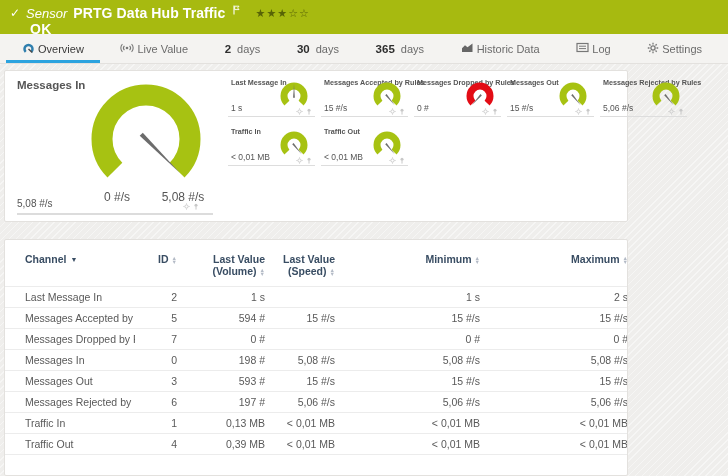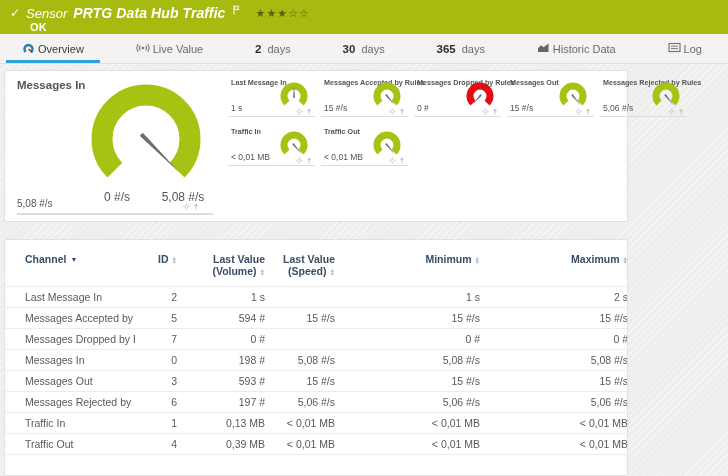--- a/index.html
+++ b/index.html
@@ -19,24 +19,24 @@
     background-image:repeating-linear-gradient(135deg, rgba(255,255,255,.45) 0 1px, transparent 1px 5px);
   }
   
   .sensor-header{
     position:absolute;left:0;top:0;width:100%;height:34px;
     background:var(--brand);color:#fff;
   }
   .sh-line1{position:absolute;left:10px;top:5px;display:flex;align-items:center;gap:6px;white-space:nowrap;}
   .sh-check{font-size:12px;font-weight:bold;line-height:14px;}
   .sh-kind{font-style:italic;font-size:13px;}
-  .sh-title{font-size:14px;font-weight:bold;letter-spacing:.1px;font-style:italic;}
+  .sh-title{font-size:14px;font-weight:bold;letter-spacing:.1px;}
   .sh-flag{margin-left:1px;margin-top:-6px;}
   .sh-stars{margin-left:10px;font-size:11px;letter-spacing:1px;color:rgba(40,46,0,.62);cursor:pointer;}
-  .sh-ok{position:absolute;left:30px;top:21px;font-size:11px;font-weight:bold;letter-spacing:.3px;}
+  .sh-ok{position:absolute;left:30px;top:21px;font-size:14px;font-weight:bold;letter-spacing:.3px;}
   
   .tabbar{
     position:absolute;left:0;top:34px;width:100%;height:30px;
     display:flex;align-items:stretch;justify-content:space-between;
     padding:0 26px 0 22px;background:#f4f3f1;border-bottom:1px solid #e3e1de;
   }
   .tab{display:flex;align-items:center;gap:3px;position:relative;font-size:11px;color:#6b6b6b;cursor:pointer;white-space:nowrap;}
   .tab .num{font-weight:bold;color:#2e2e2e;margin-right:3px;font-size:11.5px;}
   .tab.active{color:#3a3a3a;}
   .tab.active::after{content:"";position:absolute;left:-16px;right:-16px;bottom:0;height:3px;background:var(--accent);}
@@ -140,20 +140,29 @@
           </svg></span>
         <span>Historic Data</span>
       </div>
       <div class="tab">
         <span><svg width="13" height="11" viewBox="0 0 13 11">
             <rect x="1" y="1.5" width="11" height="8" fill="none" stroke="#777" stroke-width="1.2"></rect>
             <line x1="3" y1="4.2" x2="10" y2="4.2" stroke="#777" stroke-width="1"></line>
             <line x1="3" y1="6.6" x2="10" y2="6.6" stroke="#777" stroke-width="1"></line>
           </svg></span>
         <span>Log</span>
+      </div>
+      <div class="tab">
+        <span><svg width="12" height="12" viewBox="0 0 12 12">
+            <g stroke="#777" stroke-width="1.3" fill="none">
+              <circle cx="6" cy="6" r="2.1"></circle>
+              <path d="M6 0.8v1.7 M6 9.5v1.7 M0.8 6h1.7 M9.5 6h1.7 M2.3 2.3l1.2 1.2 M8.5 8.5l1.2 1.2 M9.7 2.3 8.5 3.5 M3.5 8.5 2.3 9.7"></path>
+            </g>
+          </svg></span>
+        <span>Settings</span>
       </div>
     </nav>
 
   <section class="panel gauges-panel">
     <div class="main-gauge">
       <div class="mg-title">Messages In</div>
       <div class="mg-svg" id="mainGaugeSvg"><svg width="130" height="100" viewBox="0 0 130 100">
             <path d="M 33.9 86.1 A 44 44 0 1 1 96.1 86.1" fill="none" stroke="#a7c212" stroke-width="21"></path>
             <polygon points="98.9,88.9 58.7,51.8 61.8,48.7" fill="#6c6c6c"></polygon>
           </svg></div>

